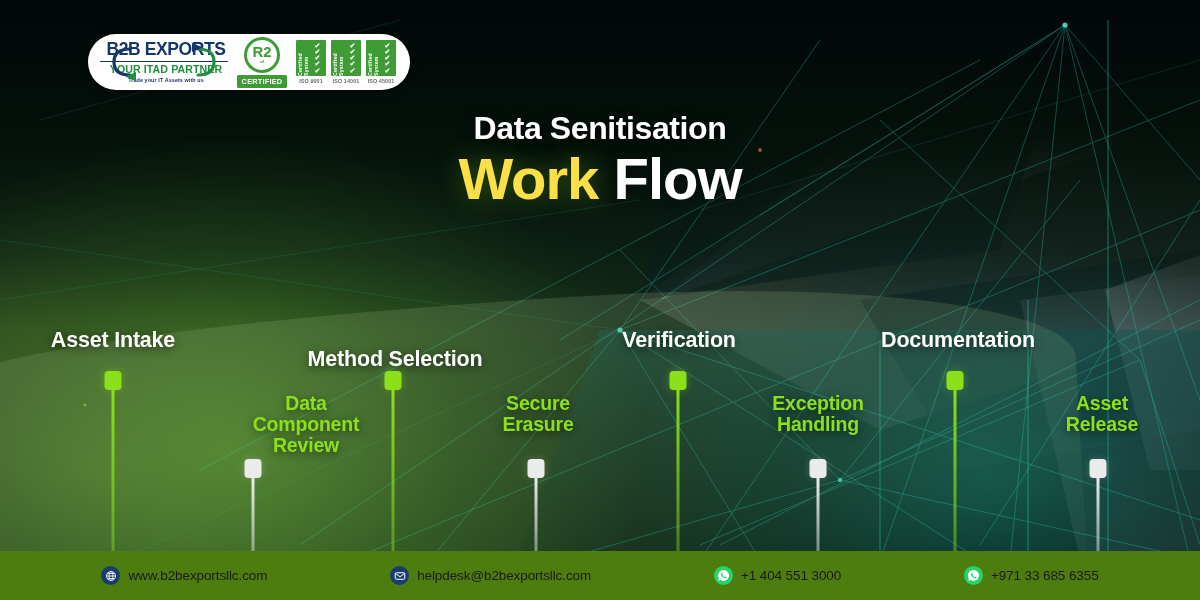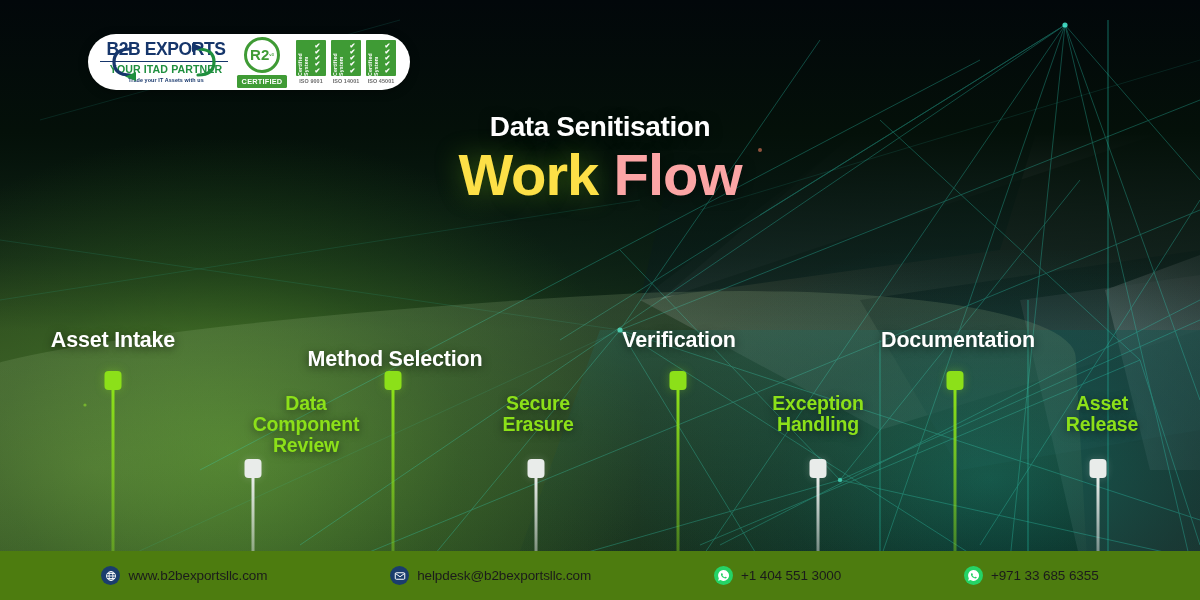--- a/index.html
+++ b/index.html
@@ -62,21 +62,21 @@
   .logo-l1{ font-size:17.5px; font-weight:800; color:#16366b; letter-spacing:-0.4px; line-height:1; text-align:center; padding-left:4px;}
   .logo-l2{ font-size:10.6px; font-weight:800; color:#1f8f3e; letter-spacing:0.1px; line-height:1; text-align:center; margin-top:2px; padding-left:4px;
             border-top:1.4px solid #16366b; padding-top:2px;}
   .logo-l3{ font-size:5.4px; font-weight:700; color:#16366b; text-align:center; margin-top:2.5px; padding-left:4px; letter-spacing:0.1px;}
 
   .r2-badge{ width:52px; display:flex; flex-direction:column; align-items:center; gap:2px; }
   .r2-ring{
     width:36px;height:36px;border-radius:50%;
     border:3.4px solid #3f9b35;
     display:flex;align-items:center;justify-content:center;
-    flex-direction:row;
+    flex-direction:column;
     position:relative;
   }
   .r2-txt{ font-size:15px; font-weight:800; color:#3f9b35; line-height:1; }
   .r2-sub{ font-size:4.2px; font-weight:700; color:#3f9b35; line-height:1; margin-top:1px;}
   .r2-cert{
     background:#3f9b35; color:#fff; font-size:7.4px; font-weight:800;
     padding:2px 5px; border-radius:1.5px; letter-spacing:0.2px;
   }
   .iso-group{ display:flex; gap:5px; }
   .iso-badge{ width:30px; display:flex; flex-direction:column; align-items:center; }
@@ -90,26 +90,26 @@
     display:flex; align-items:center; justify-content:center;
     width:13px; letter-spacing:0.2px;
   }
   .iso-checks{ flex:1; display:flex; flex-direction:column; justify-content:space-evenly; align-items:center; padding:2px 0; }
   .iso-chk{ font-size:7px; color:#ffffff; line-height:0.8; font-weight:900; }
   .iso-cap{ font-size:5.4px; font-weight:700; color:#6a6a6a; margin-top:2px; letter-spacing:0.1px;}
 
   
   .title-wrap{ position:absolute; left:0; top:112px; width:1200px; text-align:center; }
   .title-1{
-    font-size:28px; font-weight:800; color:#ffffff; letter-spacing:-0.4px; line-height:1.06;
+    font-size:32px; font-weight:800; color:#ffffff; letter-spacing:-0.4px; line-height:1.06;
     text-shadow:0 2px 12px rgba(0,0,0,0.5);
   }
   .title-2{ font-size:58px; font-weight:800; line-height:1.08; letter-spacing:-1px; margin-top:2px; }
   .t-green{ color:#fde047; text-shadow:0 0 26px rgba(140,224,25,0.35); }
-  .t-white{ color:#fca5a5; text-shadow:0 2px 14px rgba(0,0,0,0.45); }
+  .t-white{ color:#ffffff; text-shadow:0 2px 14px rgba(0,0,0,0.45); }
 
   
   .timeline{ position:absolute; left:0; top:0; width:1200px; height:551px;padding-left:8px; }
   .step{ position:absolute; }
   .step-label{
     position:absolute; transform:translateX(-50%);
     white-space:nowrap; text-align:center; font-weight:800;
   }
   .lbl-top{ font-size:21.5px; color:#ffffff; letter-spacing:-0.2px; text-shadow:0 2px 9px rgba(0,0,0,0.55); }
   .lbl-bot{ font-size:19.5px; color:#8CE019; line-height:1.08; letter-spacing:-0.2px; text-shadow:0 2px 9px rgba(0,0,0,0.5); }

